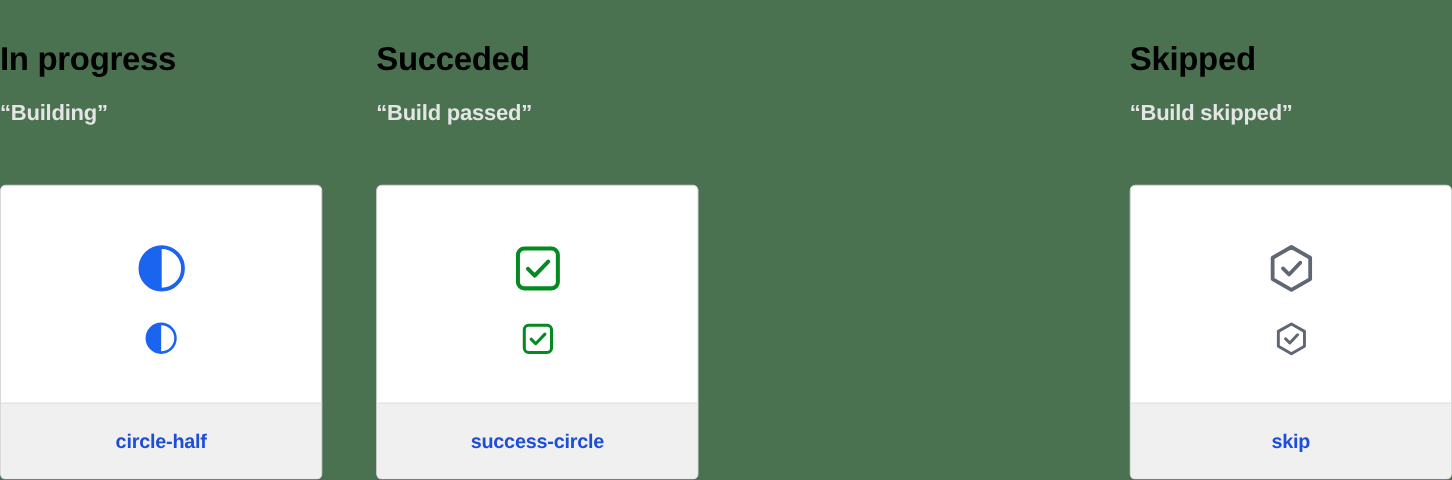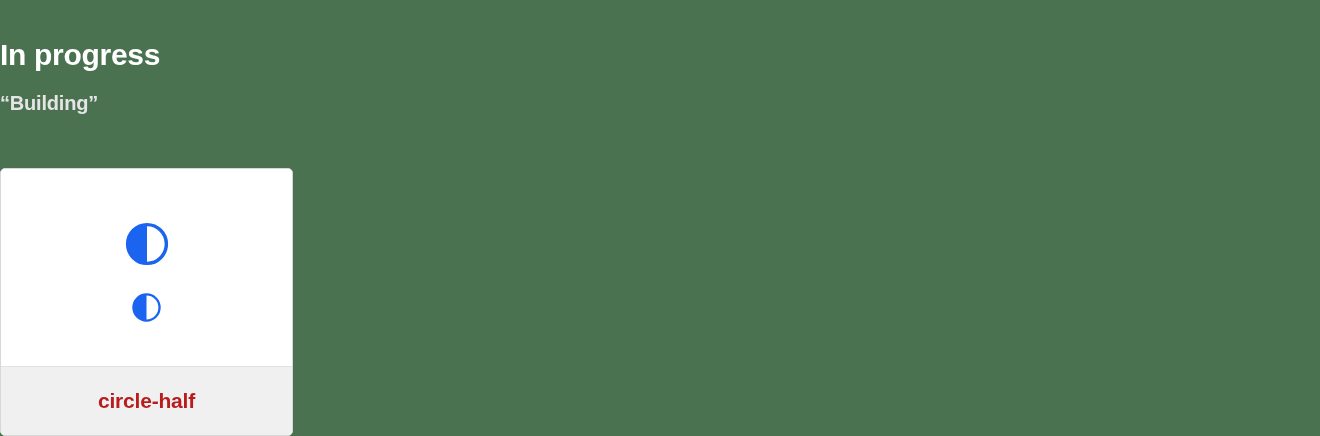--- a/index.html
+++ b/index.html
@@ -31,21 +31,21 @@
 
   .col-head {
     position: absolute;
     top: 0;
     left: 0;
     width: 320px;
   }
   .title {
     font-size: 30px;
     font-weight: bold;
-    color: #ffffff;
+    color: #000000;
     letter-spacing: -0.3px;
     line-height: 1;
     position: absolute;
     top: 40px;
     left: 0;
     white-space: nowrap;
   }
   .subtitle {
     font-size: 20px;
     font-weight: bold;
@@ -96,23 +96,23 @@
     right: 0;
     bottom: 0;
     height: 68px;
     background: #f0f0f0;
     border-top: 1px solid #e2e2e2;
     display: flex;
     align-items: center;
     justify-content: center;
   }
   .card-footer-label {
-    font-size: 21px;
+    font-size: 18px;
     font-weight: bold;
-    color: #b91c1c;
+    color: #1d4ed8;
     letter-spacing: -0.2px;
   }
 </style>
 </head>
 <body>
 
 <div class="board">
 
   <div class="column col-0">
     <div class="col-head">
@@ -133,16 +133,66 @@
             <path d="M12 1.9 A10.1 10.1 0 0 0 12 22.1 Z" fill="#1a64f0"></path>
           </svg>
         </span>
       </div>
       <div class="card-footer">
         <span class="card-footer-label">circle-half</span>
       </div>
     </div>
   </div>
 
+  <div class="column col-1">
+    <div class="col-head">
+      <div class="title">Succeded</div>
+      <div class="subtitle">“Build passed”</div>
+    </div>
+    <div class="card">
+      <div class="card-body">
+        <span class="icon-big">
+          <svg width="44" height="44" viewBox="0 0 24 24">
+            <rect x="2.1" y="2.1" width="19.8" height="19.8" rx="3.2" ry="3.2" fill="none" stroke="#058a22" stroke-width="2"></rect>
+            <path d="M7.1 12.2 L10.4 15.6 L17.1 8.6" fill="none" stroke="#058a22" stroke-width="2" stroke-linecap="round" stroke-linejoin="round"></path>
+          </svg>
+        </span>
+        <span class="icon-small">
+          <svg width="30" height="30" viewBox="0 0 24 24">
+            <rect x="2.1" y="2.1" width="19.8" height="19.8" rx="3.2" ry="3.2" fill="none" stroke="#058a22" stroke-width="2.2"></rect>
+            <path d="M7.1 12.2 L10.4 15.6 L17.1 8.6" fill="none" stroke="#058a22" stroke-width="2.2" stroke-linecap="round" stroke-linejoin="round"></path>
+          </svg>
+        </span>
+      </div>
+      <div class="card-footer">
+        <span class="card-footer-label">success-circle</span>
+      </div>
+    </div>
+  </div>
 
 
+  <div class="column col-3">
+    <div class="col-head">
+      <div class="title">Skipped</div>
+      <div class="subtitle">“Build skipped”</div>
+    </div>
+    <div class="card">
+      <div class="card-body">
+        <span class="icon-big">
+          <svg width="46" height="46" viewBox="0 0 24 24">
+            <path d="M12 1.85 L20.9 6.95 L20.9 17.05 L12 22.15 L3.1 17.05 L3.1 6.95 Z" fill="none" stroke="#5f6674" stroke-width="1.8" stroke-linejoin="round"></path>
+            <path d="M8.0 12.0 L10.9 14.9 L16.2 9.3" fill="none" stroke="#5f6674" stroke-width="1.8" stroke-linecap="round" stroke-linejoin="round"></path>
+          </svg>
+        </span>
+        <span class="icon-small">
+          <svg width="32" height="32" viewBox="0 0 24 24">
+            <path d="M12 1.85 L20.9 6.95 L20.9 17.05 L12 22.15 L3.1 17.05 L3.1 6.95 Z" fill="none" stroke="#5f6674" stroke-width="2" stroke-linejoin="round"></path>
+            <path d="M8.0 12.0 L10.9 14.9 L16.2 9.3" fill="none" stroke="#5f6674" stroke-width="2" stroke-linecap="round" stroke-linejoin="round"></path>
+          </svg>
+        </span>
+      </div>
+      <div class="card-footer">
+        <span class="card-footer-label">skip</span>
+      </div>
+    </div>
+  </div>
 
 </div>
 
 </body></html>

